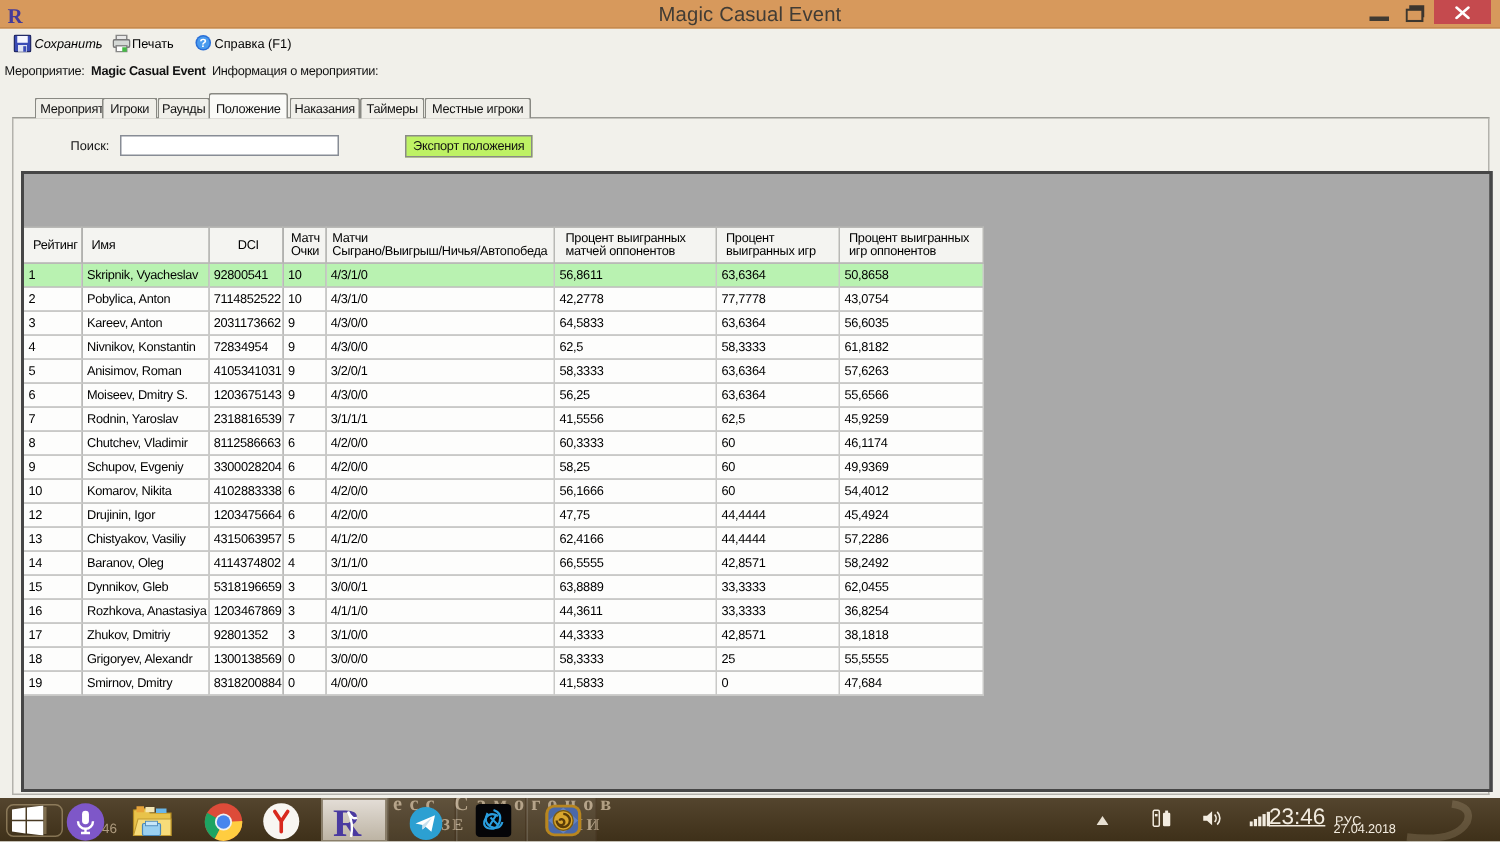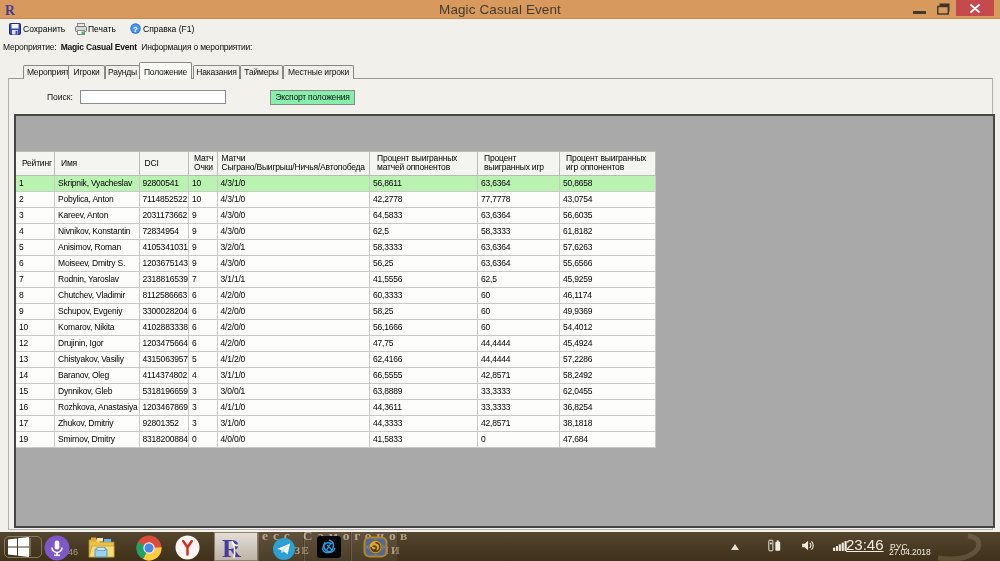--- a/index.html
+++ b/index.html
@@ -10,21 +10,21 @@
 #titlebar { position:absolute; left:0; top:0; width:1000px; height:19px; background:#d7995c; border-bottom:0.5px solid #c68a4e; }
 #title { position:absolute; left:0; top:2px; width:1000px; text-align:center; font-size:13.5px; color:#413c35; letter-spacing:0.1px; }
 #btn-min { position:absolute; left:913px; top:11px; width:13px; height:2.5px; background:#403a32; }
 #btn-close { position:absolute; left:956px; top:0; width:38px; height:16px; background:#c54a4e; }
 #infoline { position:absolute; left:3px; top:42px; font-size:8.5px; color:#111; letter-spacing:-0.2px; }
 .tab { position:absolute; top:65px; height:14px; border:1px solid #898983; border-bottom:none; background:#f0efe9; text-align:center; line-height:13px; color:#111; font-size:8.5px; letter-spacing:-0.2px; border-radius:2px 2px 0 0; z-index:2; }
 .tab.sel { top:62px; height:17px; background:#fafaf7; line-height:19px; z-index:4; }
 #panel { position:absolute; left:8px; top:78px; width:985px; height:452px; border:1px solid #b3b2ac; border-top:1px solid #9a9a94; background:#f2f1eb; z-index:1; }
 #lbl-search { position:absolute; left:47px; top:92px; font-size:8.5px; color:#111; z-index:2; }
 #searchbox { position:absolute; left:80px; top:90px; width:146px; height:14px; background:#fff; border:1px solid #878c95; z-index:2; }
-#btn-export { position:absolute; left:270px; top:90px; width:85px; height:15px; border:1px solid #8a8a86; background:#86efac; font-size:8.5px; text-align:center; line-height:13px; color:#111; z-index:2; letter-spacing:-0.2px; }
+#btn-export { position:absolute; left:270px; top:90px; width:85px; height:15px; border:1px solid #8a8a86; background:#bef264; font-size:8.5px; text-align:center; line-height:13px; color:#111; z-index:2; letter-spacing:-0.2px; }
 #grid { position:absolute; left:14px; top:114px; width:981px; height:414px; background:#a9a9a9; border:2px solid #4a4a4a; z-index:2; }
 #tbl { position:absolute; left:15px; top:115px; z-index:3; width:641px; border-collapse:collapse; table-layout:fixed; font-size:8.5px; color:#000; letter-spacing:-0.2px;margin-top:36px; }
 #tbl th { background:#f4f4f1; font-weight:normal; text-align:left; vertical-align:middle; padding:1px 2px 1px 5px; border:1px solid #b9b9b6; line-height:9px; height:23.5px; overflow:hidden; white-space:nowrap; }
 #tbl td { background:#fdfdfc; padding:0 2px 0 3px; border:1px solid #c9c9c7; height:16px; line-height:15px; overflow:hidden; white-space:nowrap; }
 #tbl tr.green td { background:#b9f2b1; border-top:1px solid #8fcf8a; }
 #taskbar { position:absolute; left:0; top:532px; width:1000px; height:29px; background:linear-gradient(#54452e,#3e3019); overflow:hidden; z-index:5; }
 .tb-txt { position:absolute; font-family:"Liberation Serif", serif; font-weight:bold; color:rgba(209,190,160,0.75); }
 .tbtn { position:absolute; top:0px; height:29px; background:rgba(255,255,255,0.07); border-left:1px solid rgba(255,255,255,0.14); border-right:1px solid rgba(60,40,20,0.4); }
 .tray { position:absolute; color:#f3ece0; font-size:8.5px; }
 </style>
@@ -49,21 +49,21 @@
   </div>
 </div>
 
 <div id="toolbar" class="abs" style="left:0;top:19px;width:1000px;height:20px;">
   <svg class="abs" style="left:9px;top:4px;" width="12" height="12" viewBox="0 0 12 12">
     <rect x="0.5" y="0.5" width="11" height="11" rx="1" fill="#3a4bb5" stroke="#232a66"></rect>
     <rect x="2.5" y="1" width="7" height="4.5" fill="#f5f6ff"></rect>
     <rect x="3" y="7" width="6" height="4.5" fill="#dfe3f2"></rect>
     <rect x="6.5" y="7.8" width="2" height="3.7" fill="#3a4bb5"></rect>
   </svg>
-  <span id="t1" class="abs toolbar-text" style="left:23px;top:5px;font-size:8.5px;">Сохранить</span>
+  <span id="t1" class="abs toolbar-text" style="left:23px;top:5px;font-size:8.5px;font-style:italic;">Сохранить</span>
   <svg class="abs" style="left:75px;top:4px;" width="12" height="12" viewBox="0 0 12 12">
     <rect x="2.5" y="0.5" width="7" height="3.5" fill="#e8e8e8" stroke="#888"></rect>
     <rect x="0.5" y="3.5" width="11" height="5" rx="1" fill="#d5d9d6" stroke="#777"></rect>
     <rect x="2.5" y="7.5" width="7" height="4" fill="#fff" stroke="#888"></rect>
     <rect x="6.5" y="8.5" width="3" height="3" fill="#46b946"></rect>
   </svg>
   <span id="t2" class="abs toolbar-text" style="left:88px;top:5px;font-size:8.5px;">Печать</span>
   <svg class="abs" style="left:130px;top:4px;" width="11" height="11" viewBox="0 0 11 11">
     <circle cx="5.5" cy="5.5" r="5.2" fill="#2a6fd8"></circle>
     <circle cx="5.5" cy="5.5" r="4.2" fill="#4a9bee"></circle>
@@ -96,21 +96,21 @@
 <col style="width:28.5px">
 <col style="width:152.5px">
 <col style="width:108px">
 <col style="width:82px">
 <col style="width:96px">
 </colgroup>
 <tbody>
         <tr class="hdr">
           <th style="padding-left:6px;">Рейтинг</th>
           <th style="padding-left:6px;">Имя</th>
-          <th style="padding-left:5px;">DCI</th>
+          <th style="padding-left:19px;">DCI</th>
           <th>Матч<br>Очки</th>
           <th style="padding-left:4px;">Матчи<br>Сыграно/Выигрыш/Ничья/Автопобеда</th>
           <th style="padding-left:7px;">Процент выигранных<br>матчей оппонентов</th>
           <th style="padding-left:6px;">Процент<br>выигранных игр</th>
           <th style="padding-left:6px;">Процент выигранных<br>игр оппонентов</th>
         </tr>
 <tr class="green">
           <td>1</td>
           <td>Skripnik, Vyacheslav</td>
           <td>92800541</td>
@@ -264,20 +264,30 @@
           <td>17</td>
           <td>Zhukov, Dmitriy</td>
           <td>92801352</td>
           <td>3</td>
           <td>3/1/0/0</td>
           <td>44,3333</td>
           <td>42,8571</td>
           <td>38,1818</td>
         </tr>
 <tr>
+          <td>18</td>
+          <td>Grigoryev, Alexandr</td>
+          <td>1300138569</td>
+          <td>0</td>
+          <td>3/0/0/0</td>
+          <td>58,3333</td>
+          <td>25</td>
+          <td>55,5555</td>
+        </tr>
+<tr>
           <td>19</td>
           <td>Smirnov, Dmitry</td>
           <td>8318200884</td>
           <td>0</td>
           <td>4/0/0/0</td>
           <td>41,5833</td>
           <td>0</td>
           <td>47,684</td>
         </tr>
 </tbody>

